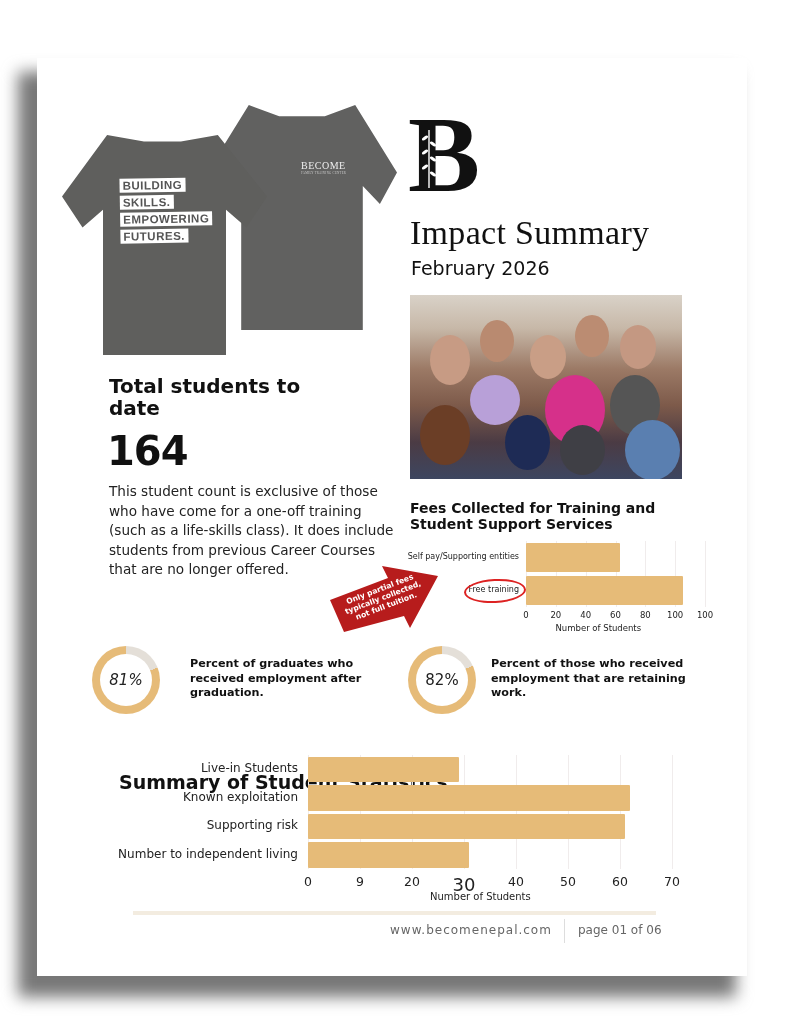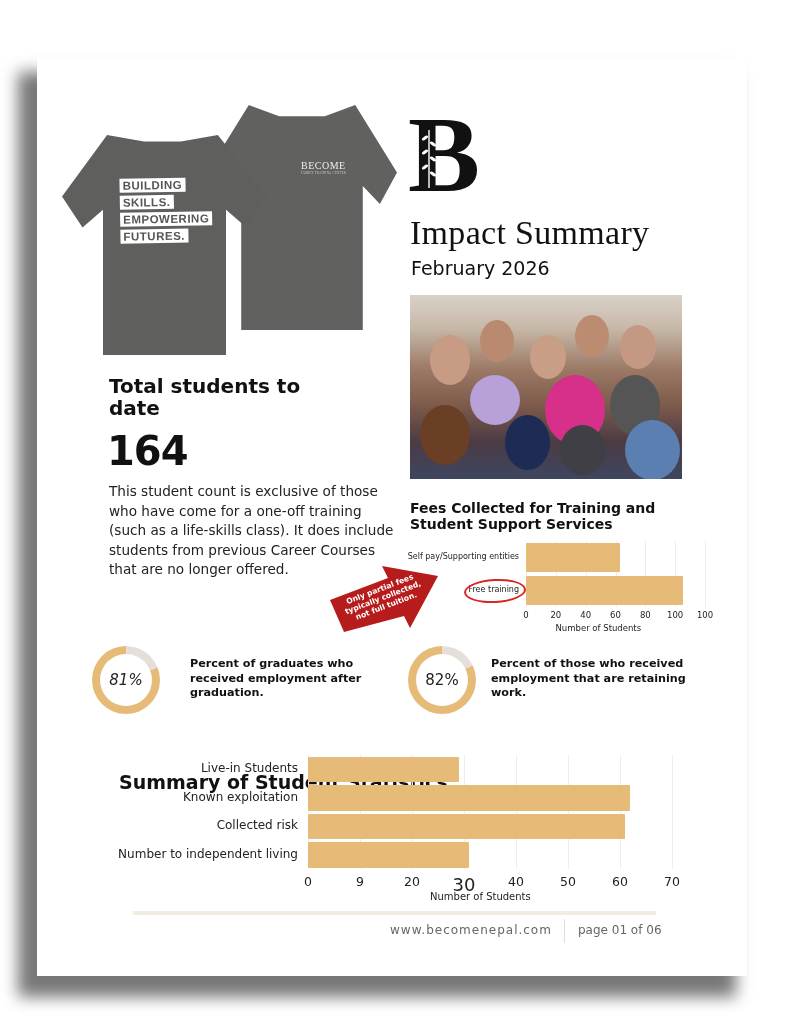--- a/index.html
+++ b/index.html
@@ -247,21 +247,21 @@
     <div class="tick" style="left: 308px; top: 874px; font-size: 12.5px;">0</div>
     <div class="tick" style="left: 360px; top: 874px; font-size: 12.5px;">9</div>
     <div class="tick" style="left: 412px; top: 874px; font-size: 12.5px;">20</div>
     <div class="tick" style="left: 464px; top: 874px; font-size: 18px;">30</div>
     <div class="tick" style="left: 516px; top: 874px; font-size: 12.5px;">40</div>
     <div class="tick" style="left: 568px; top: 874px; font-size: 12.5px;">50</div>
     <div class="tick" style="left: 620px; top: 874px; font-size: 12.5px;">60</div>
     <div class="tick" style="left: 672px; top: 874px; font-size: 12.5px;">70</div>
     <div class="cat-label" style="right: 493px; top: 761.45px; font-size: 12px;">Live-in Students</div>
     <div class="cat-label" style="right: 493px; top: 789.95px; font-size: 12px;">Known exploitation</div>
-    <div class="cat-label" style="right: 493px; top: 818.45px; font-size: 12px;">Collected risk</div>
+    <div class="cat-label" style="right: 493px; top: 818.45px; font-size: 12px;">Supporting risk</div>
     <div class="cat-label" style="right: 493px; top: 846.95px; font-size: 12px;">Number to independent living</div>
     <div class="axis-title" style="left: 430px; width: 120px; top: 891px; font-size: 10px;">Number of Students</div>
   </div>
 
 <div class="footer-rule"></div>
 <div class="footer-url">www.becomenepal.com</div>
 <div class="footer-sep"></div>
 <div class="footer-page">page 01 of 06</div>
 
 </body></html>

